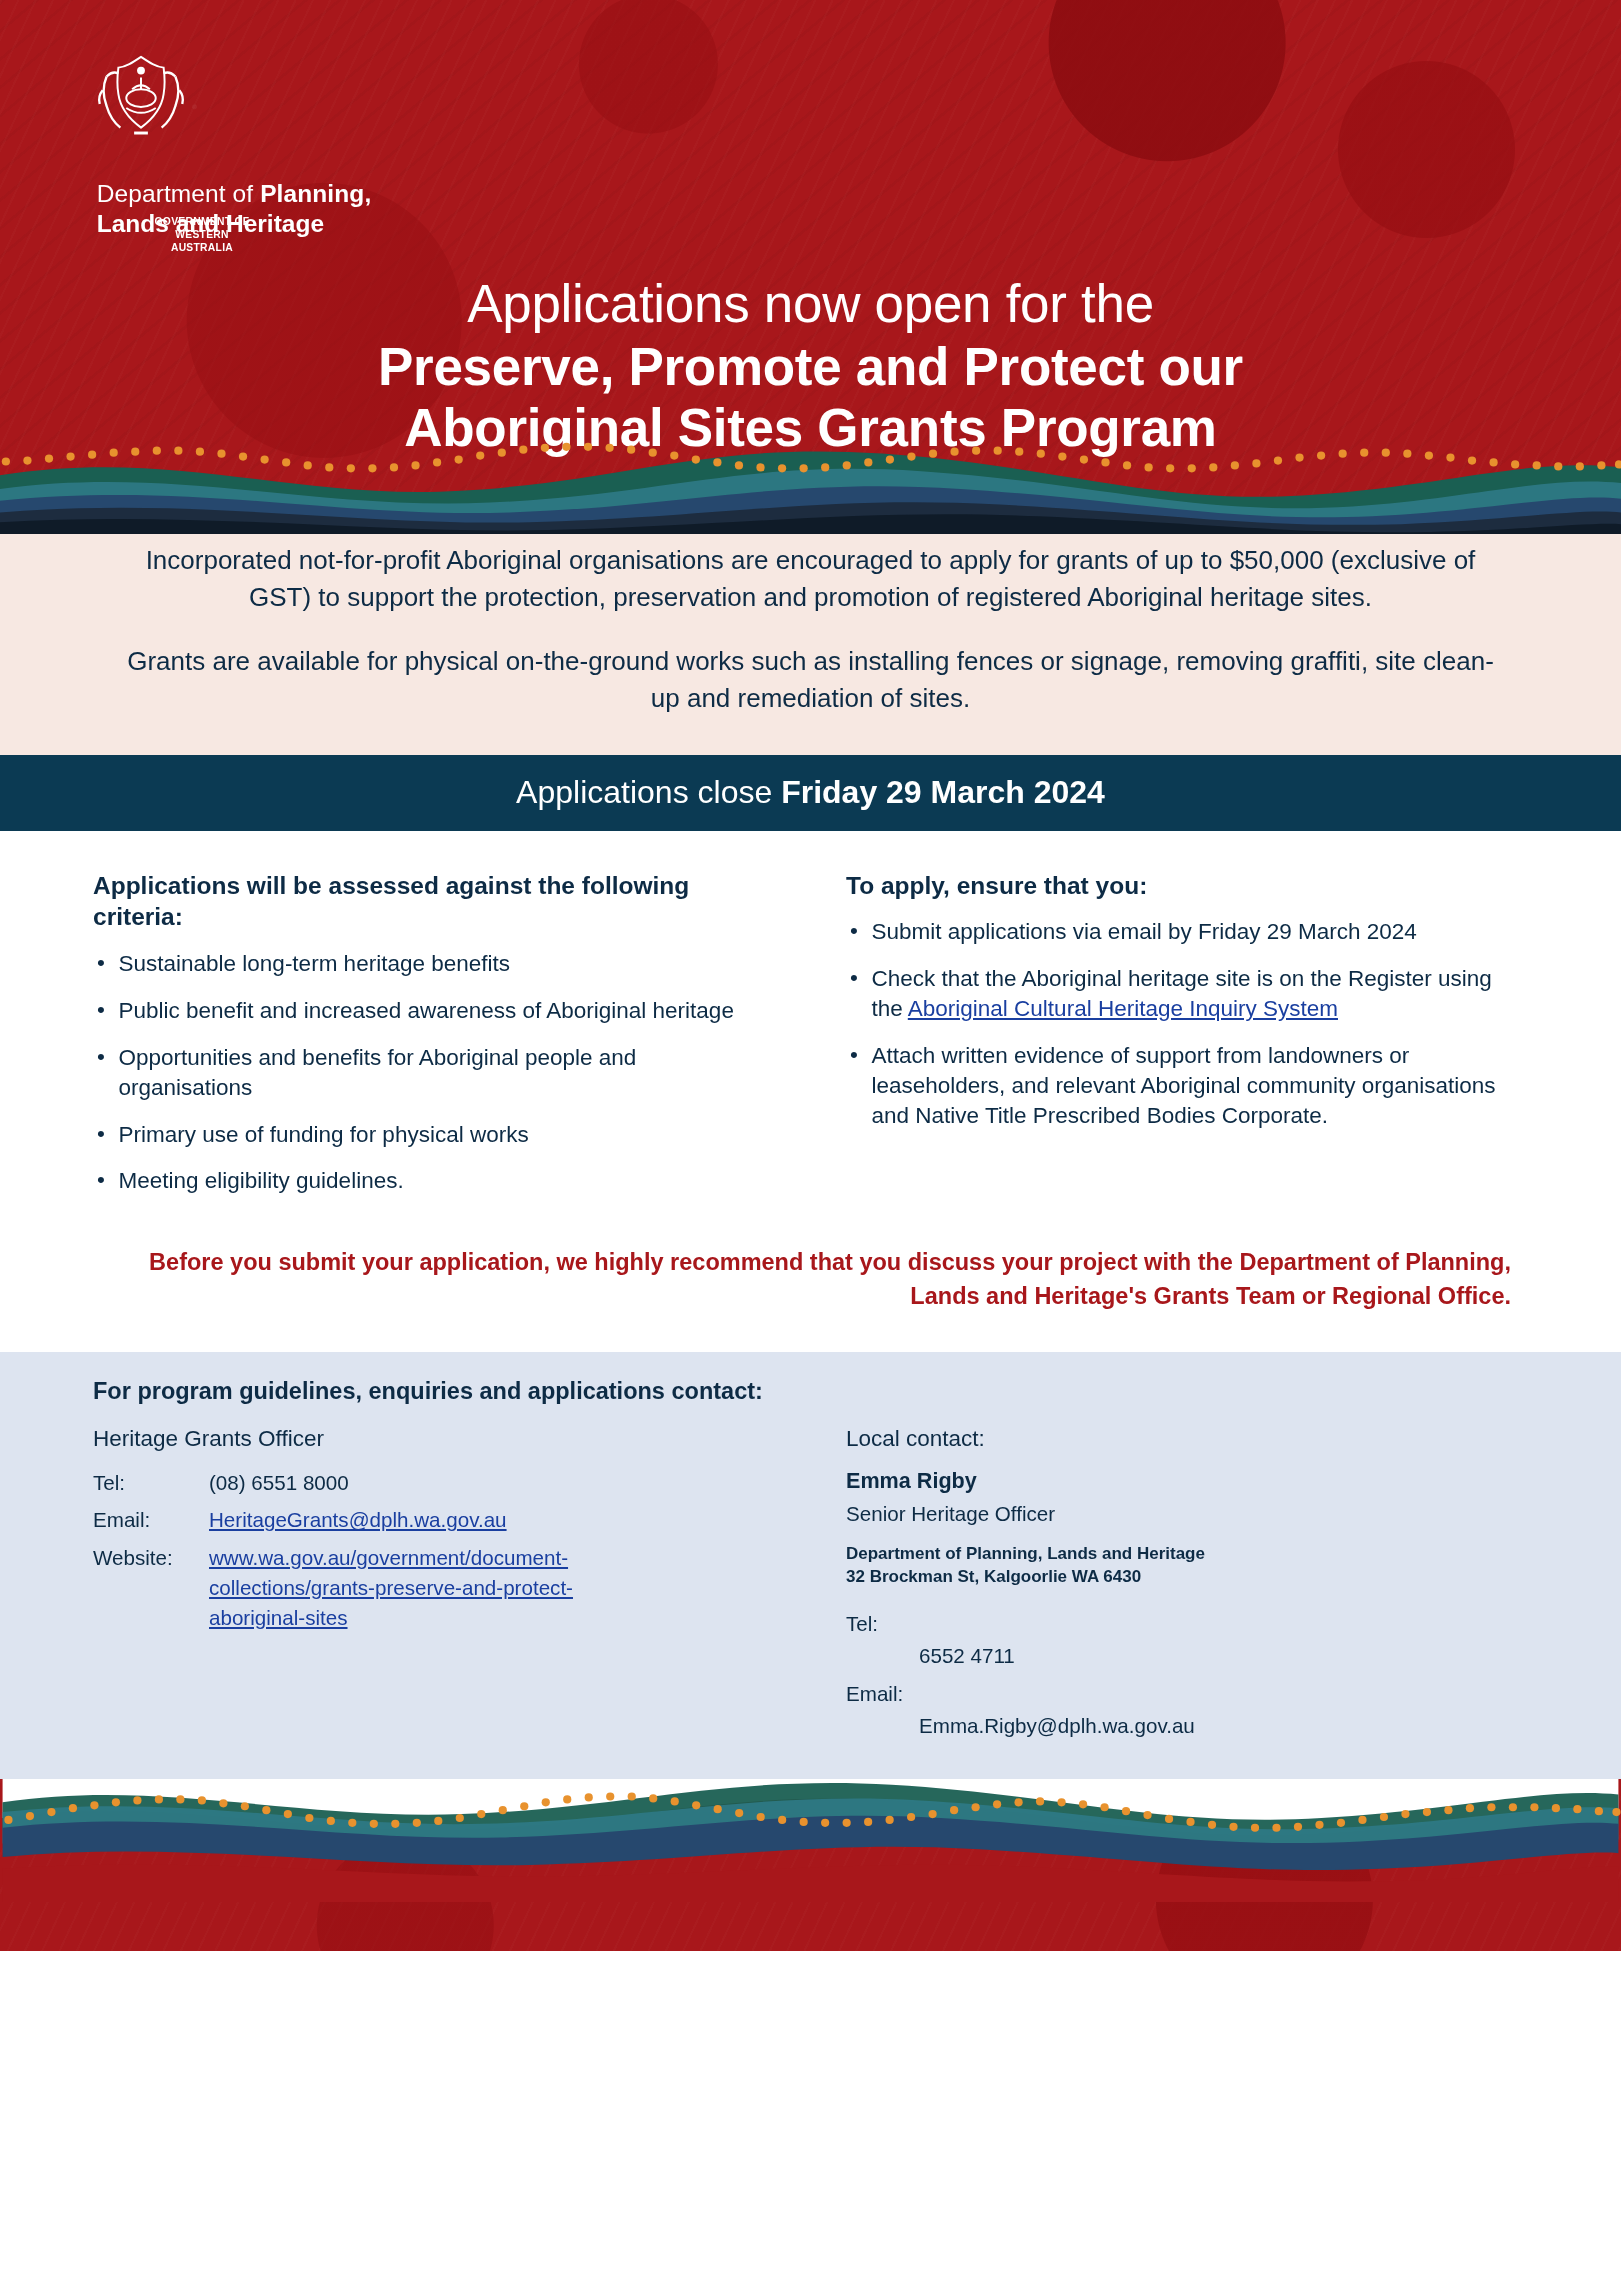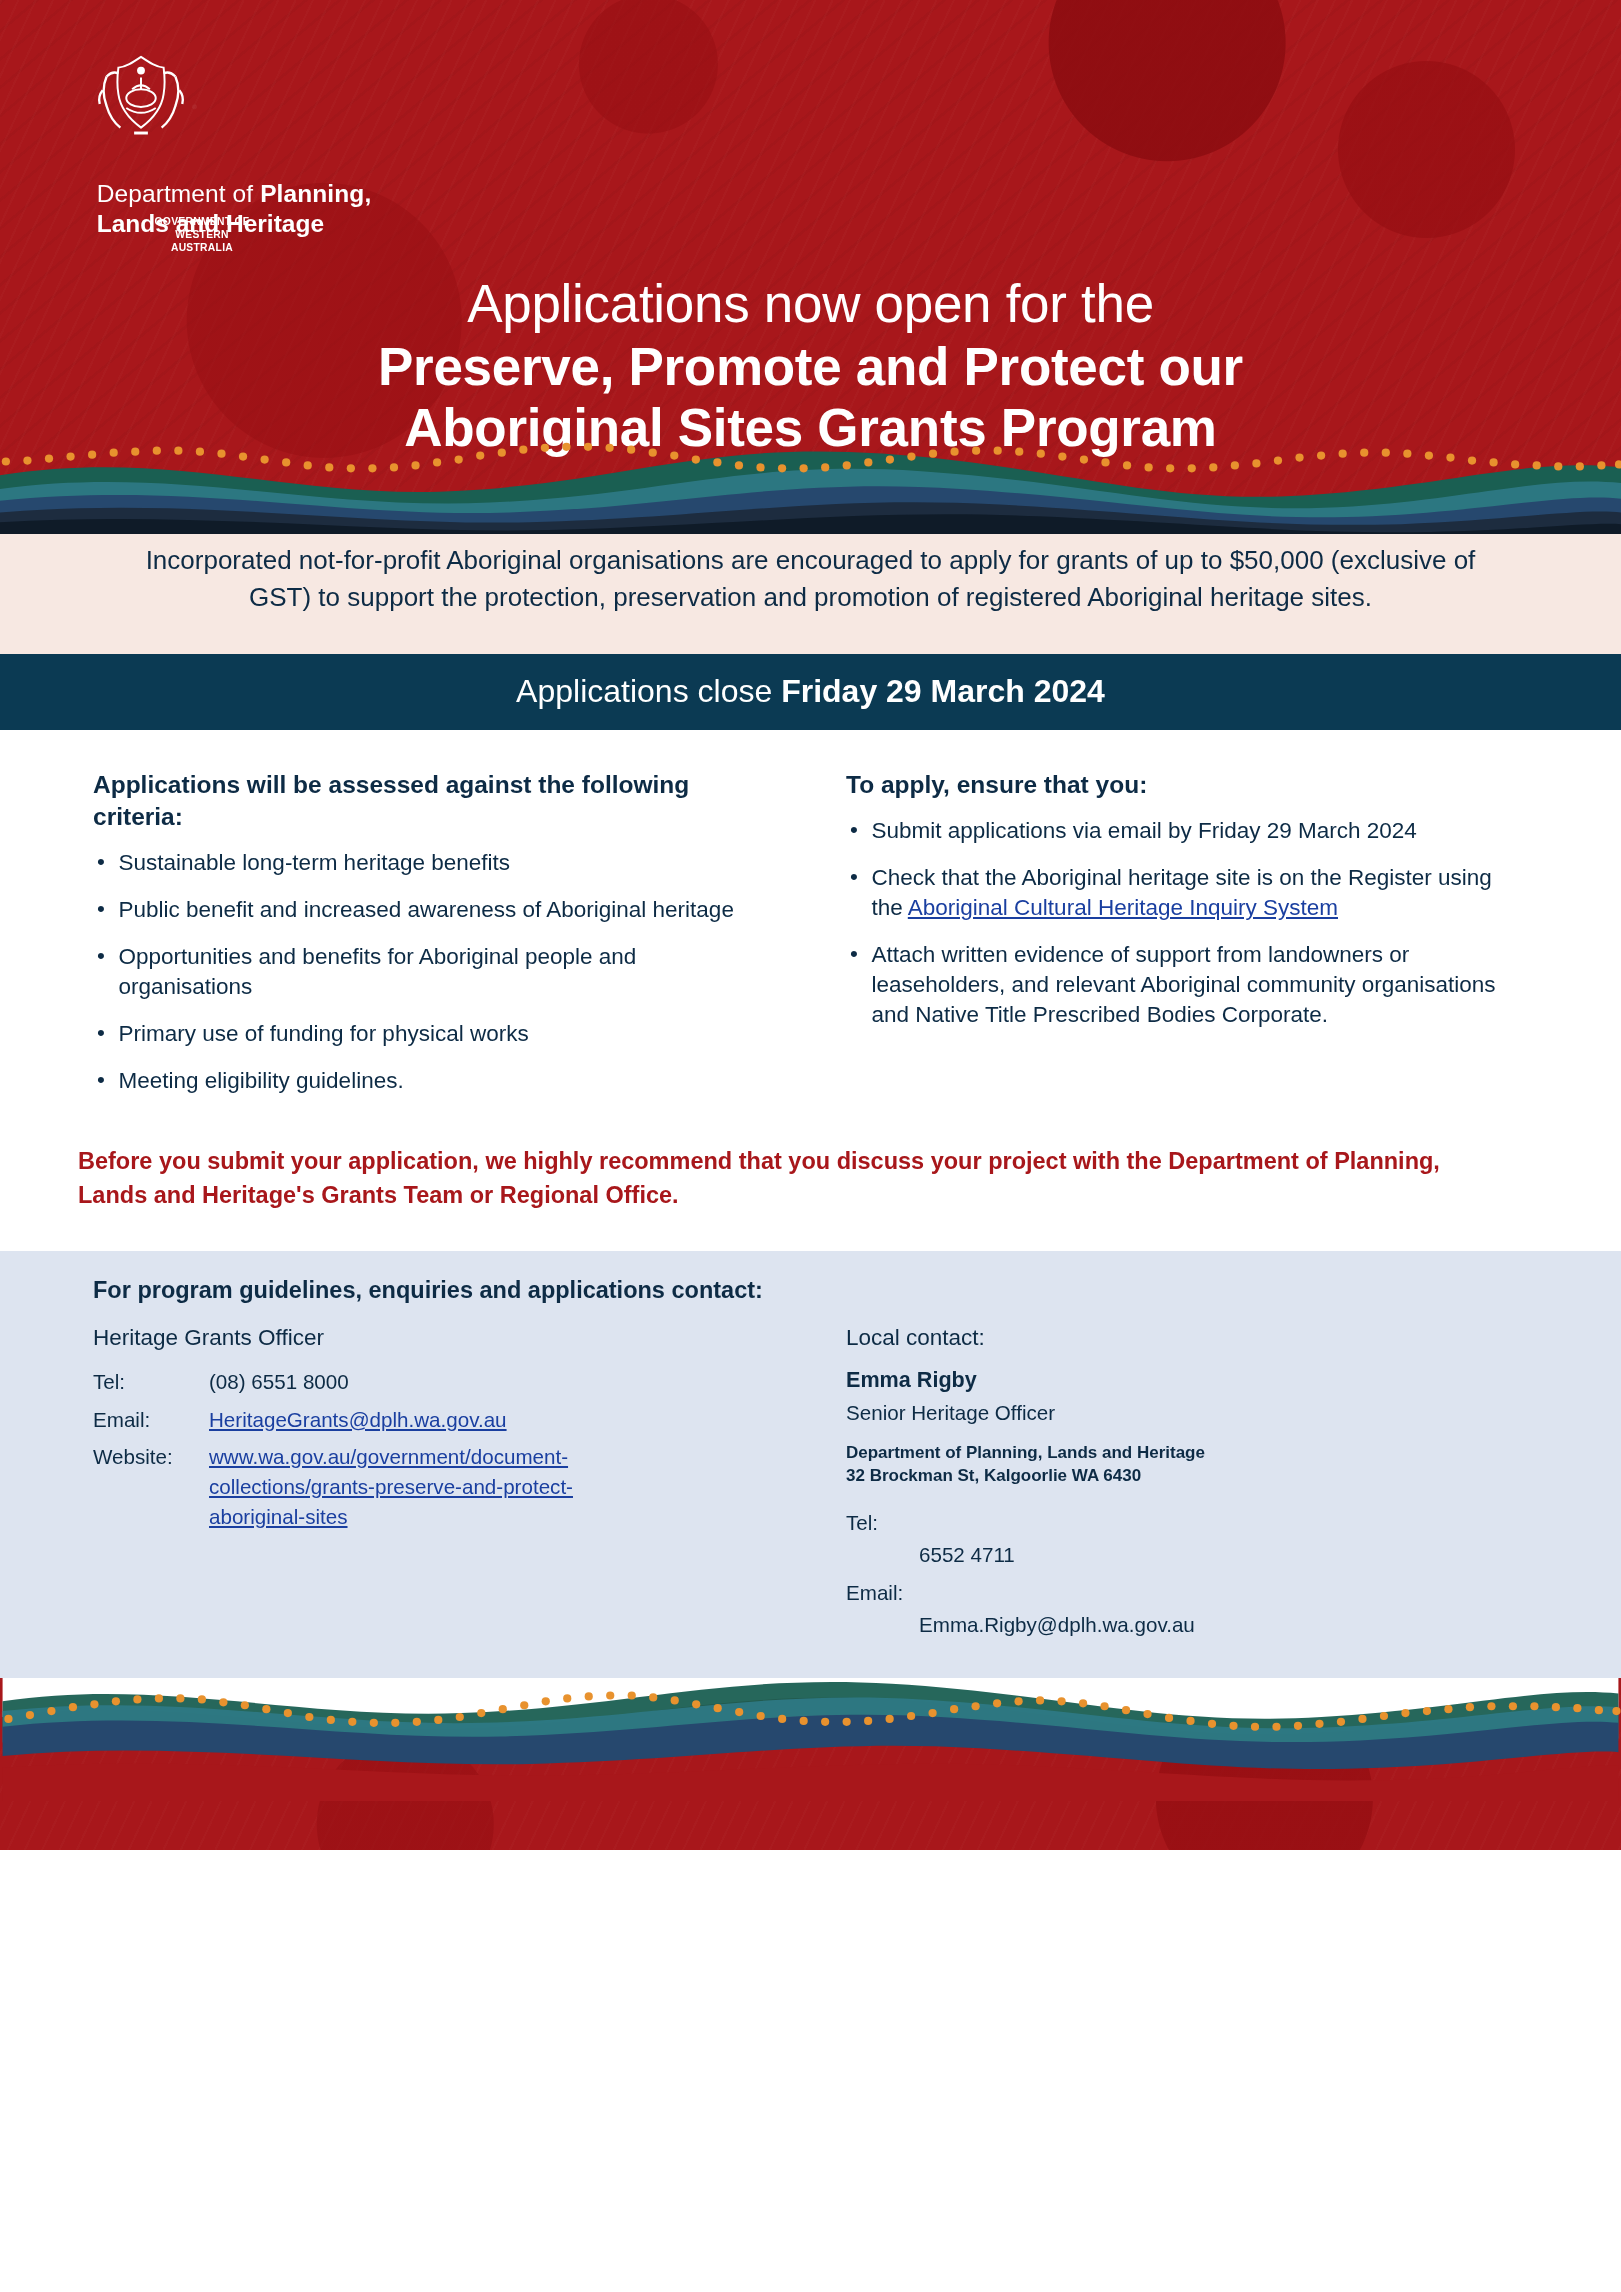--- a/index.html
+++ b/index.html
@@ -165,21 +165,21 @@
     left: -21.6px;
     top: -1px;
     font-size: 22.5px;
   }
   .col a {
     color: #1a3fa0;
     text-decoration: underline;
   }
 
   .recommend {
-    text-align: left;
+    text-align: right;
     color: #a8171b;
     font-weight: 700;
     font-size: 23.5px;
     line-height: 1.42;
     padding: 33px 110px 39px 78px;
     background: #ffffff;
   }
 
   
   .contact {
@@ -374,20 +374,21 @@
       <circle cx="1590" cy="35" r="4.2"></circle>
         <circle cx="1612" cy="35" r="4.2"></circle>
         <circle cx="1634" cy="34" r="4.2"></circle>
         <circle cx="1652" cy="33" r="4.2"></circle>
     </g>
   </svg>
 </div>
 
 <div class="intro">
   <p>Incorporated not-for-profit Aboriginal organisations are encouraged to apply for grants of up to $50,000 (exclusive of GST) to support the protection, preservation and promotion of registered Aboriginal heritage sites.</p>
+  <p>Grants are available for physical on-the-ground works such as installing fences or signage, removing graffiti, site clean-up and remediation of sites.</p>
 </div>
 
 <div class="close-bar">
   <span>Applications close </span><span class="bold">Friday 29 March 2024</span>
 </div>
 
 <div class="criteria">
   <div class="col">
     <h3>Applications will be assessed against the following criteria:</h3>
     <ul>

